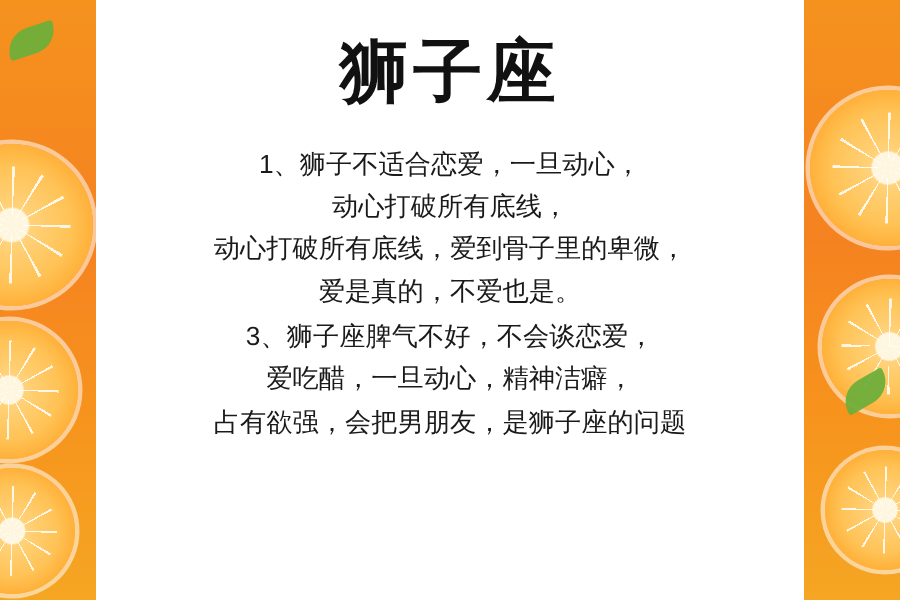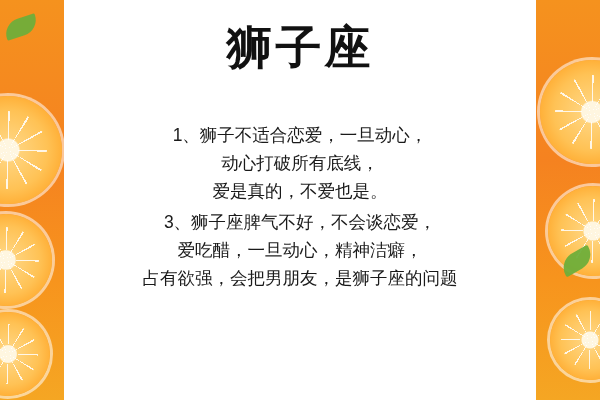--- a/index.html
+++ b/index.html
@@ -71,32 +71,31 @@
   .content {
     position: absolute;
     left: 64px;
     right: 64px;
     top: 0;
     bottom: 0;
     display: flex;
     flex-direction: column;
     align-items: center;
     text-align: center;
-    gap: 16px;
   }
   .title {
     margin-top: 22px;
     font-size: 46px;
     font-weight: bold;
     color: #111111;
     letter-spacing: 3px;
     line-height: 1.1;
   }
   .body-text {
-    margin-top: 32px;
+    margin-top: 22px;
     font-size: 17.5px;
     color: #1a1a1a;
     line-height: 1.62;
     width: 100%;
   }
   .para {
     margin: 0 0 2px 0;
   }
   .line {
     display: block;
@@ -124,20 +123,21 @@
 
   <div class="content">
 
     <div class="title">狮子座</div>
 
     <div class="body-text">
 
       <div class="para">
         <span class="line">1、狮子不适合恋爱，一旦动心，</span>
         <span class="line">动心打破所有底线，</span>
+        <span class="line">动心打破所有底线，爱到骨子里的卑微，</span>
         <span class="line">爱是真的，不爱也是。</span>
       </div>
 
 
       <div class="para">
         <span class="line">3、狮子座脾气不好，不会谈恋爱，</span>
         <span class="line">爱吃醋，一旦动心，精神洁癖，</span>
         <span class="line">占有欲强，会把男朋友，是狮子座的问题</span>
       </div>
 

